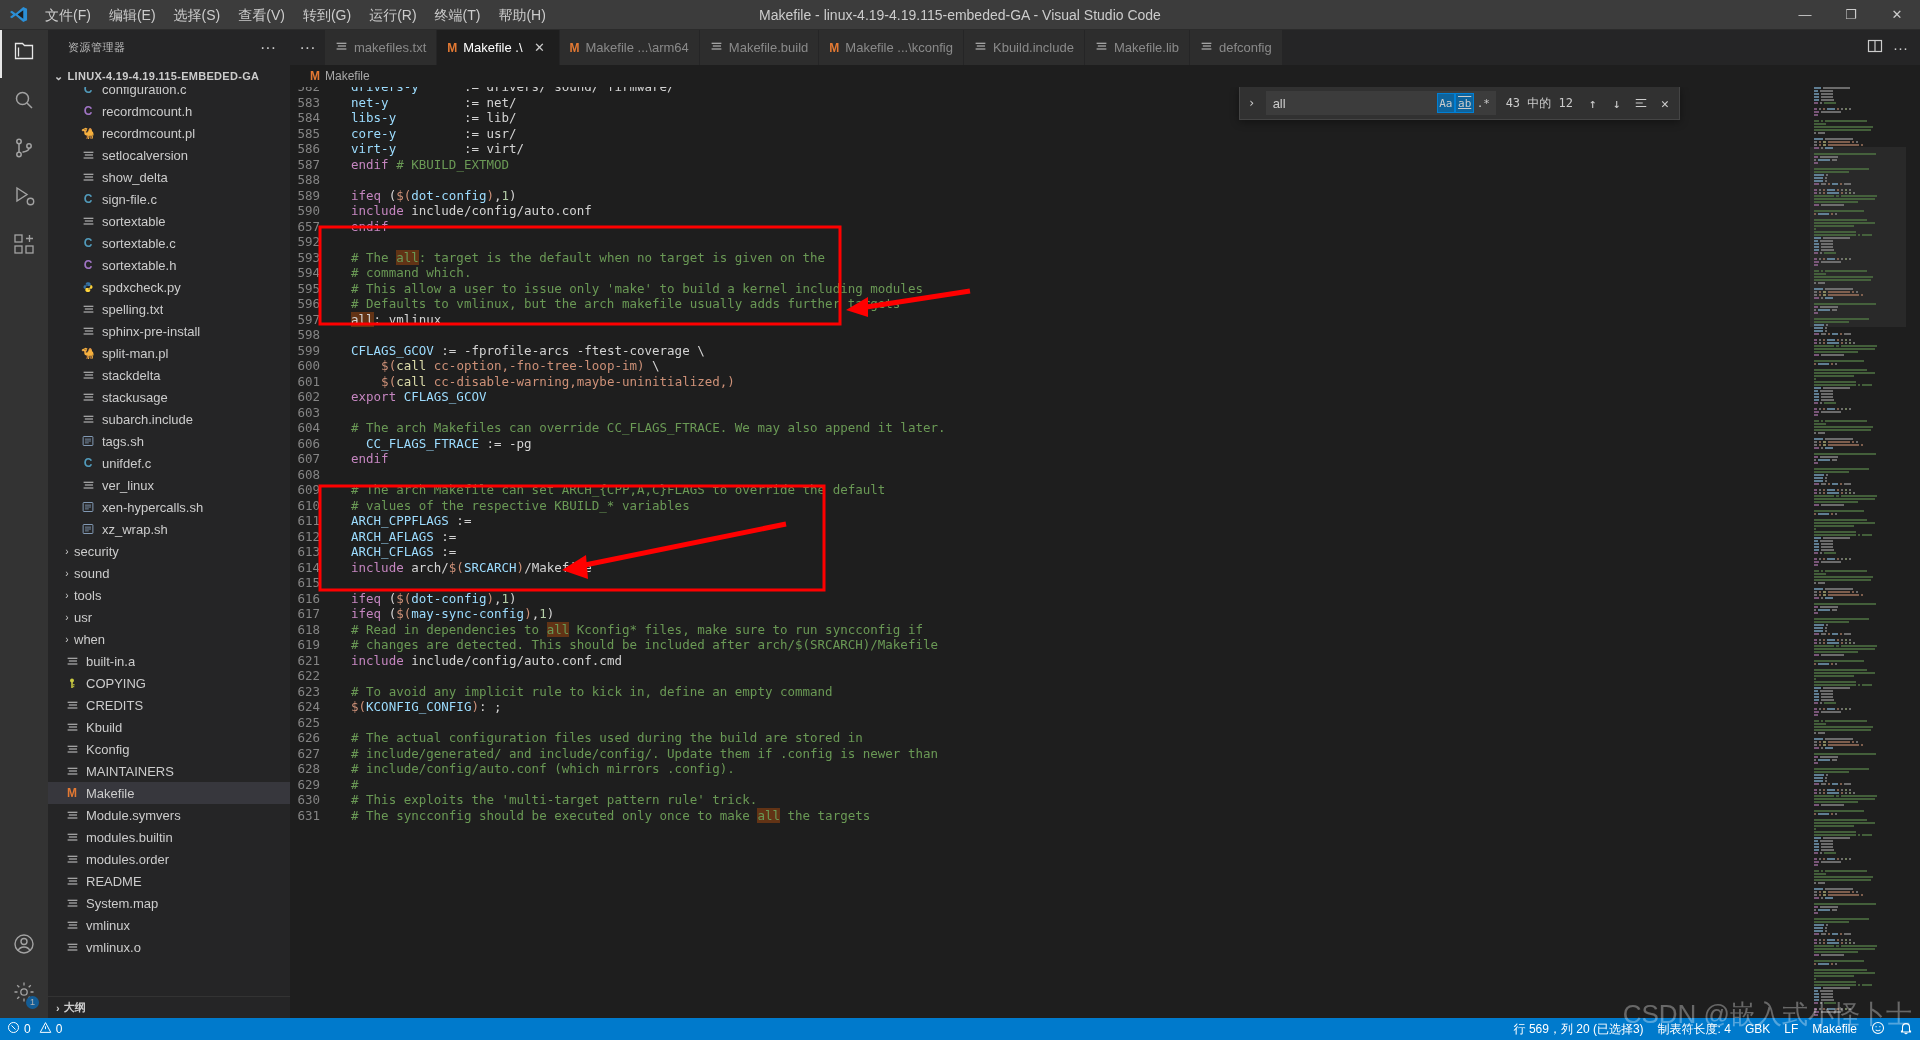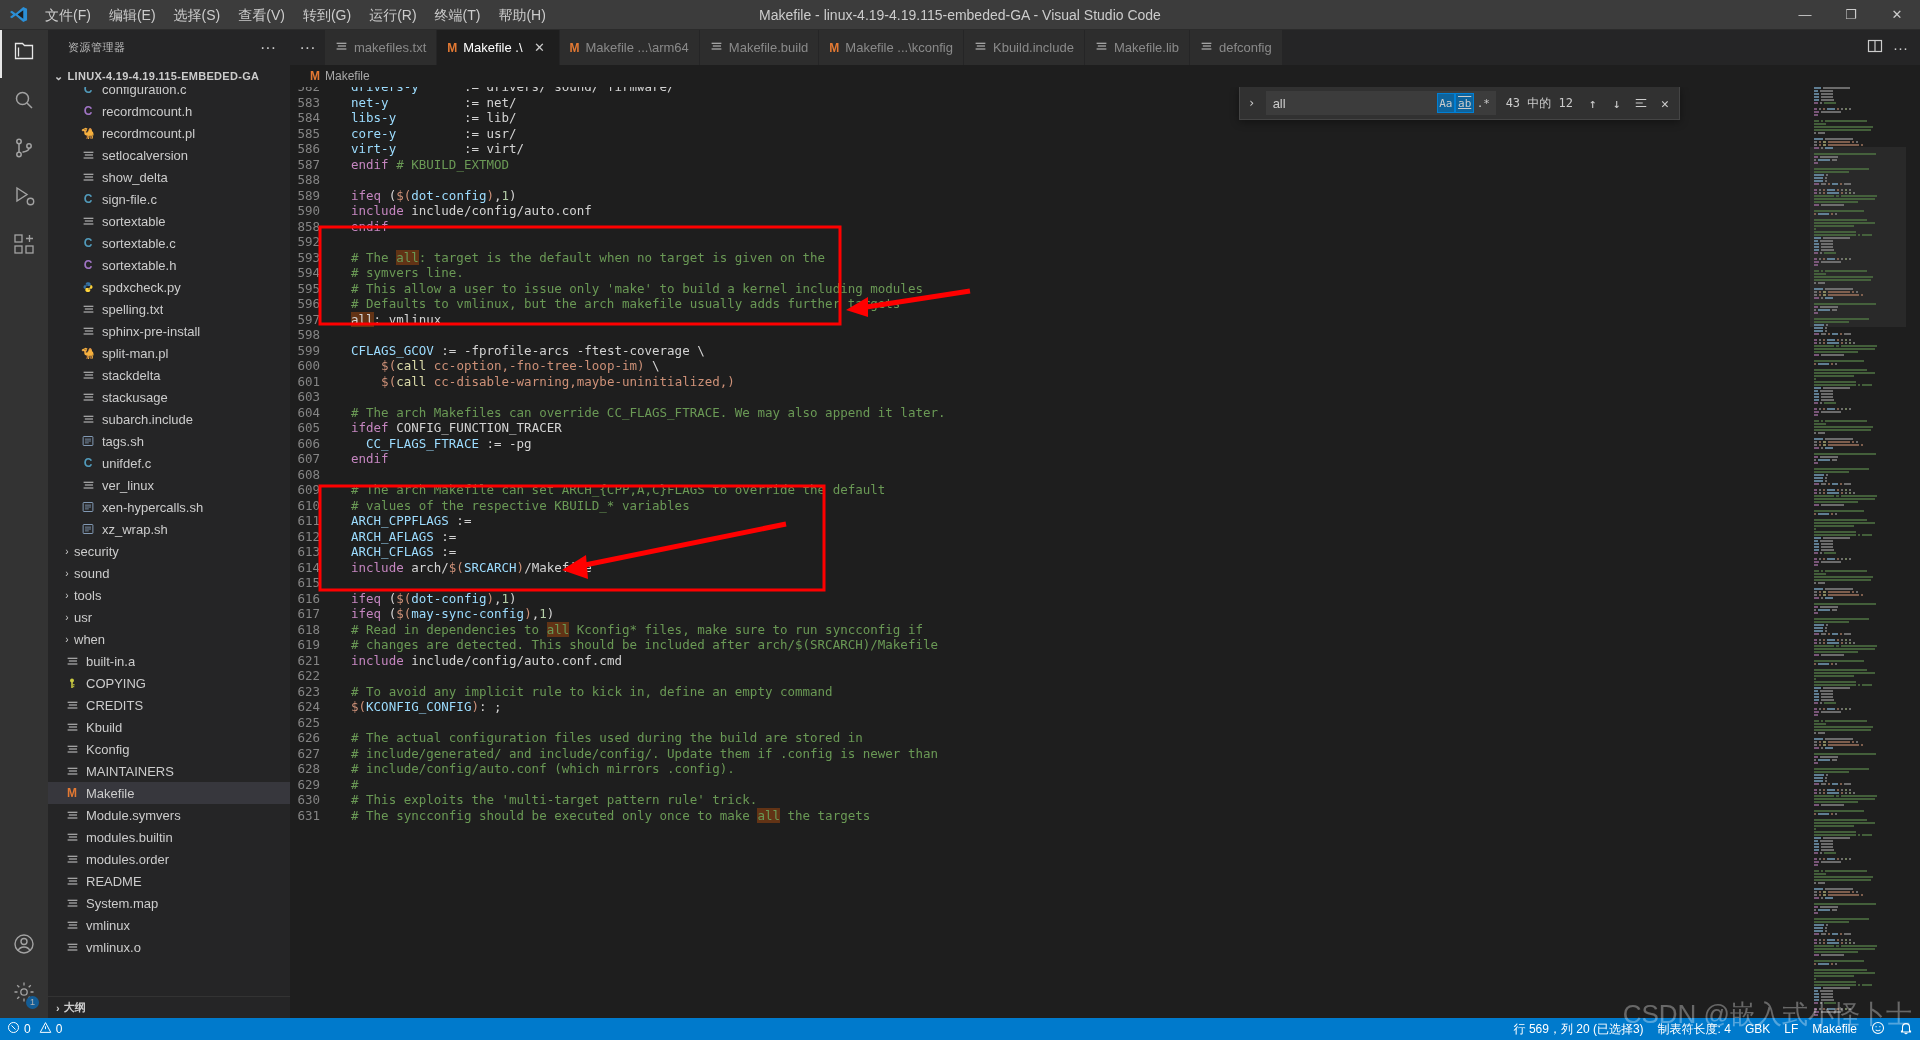--- a/index.html
+++ b/index.html
@@ -654,34 +654,34 @@
           <div class="code-scroll" id="code-host">
               <div class="cline"><span class="ln">582</span><span class="ctext"><span class="c-var">drivers-y</span><span class="c-pln">      := drivers/ sound/ firmware/</span></span></div>
               <div class="cline"><span class="ln">583</span><span class="ctext"><span class="c-var">net-y</span><span class="c-pln">          := net/</span></span></div>
               <div class="cline"><span class="ln">584</span><span class="ctext"><span class="c-var">libs-y</span><span class="c-pln">         := lib/</span></span></div>
               <div class="cline"><span class="ln">585</span><span class="ctext"><span class="c-var">core-y</span><span class="c-pln">         := usr/</span></span></div>
               <div class="cline"><span class="ln">586</span><span class="ctext"><span class="c-var">virt-y</span><span class="c-pln">         := virt/</span></span></div>
               <div class="cline"><span class="ln">587</span><span class="ctext"><span class="c-kw">endif</span><span class="c-pln"> </span><span class="c-com"># KBUILD_EXTMOD</span></span></div>
               <div class="cline"><span class="ln">588</span><span class="ctext"></span></div>
               <div class="cline"><span class="ln">589</span><span class="ctext"><span class="c-kw">ifeq</span><span class="c-pln"> (</span><span class="c-dollar">$(</span><span class="c-var">dot-config</span><span class="c-dollar">)</span><span class="c-pln">,</span><span class="c-num">1</span><span class="c-pln">)</span></span></div>
               <div class="cline"><span class="ln">590</span><span class="ctext"><span class="c-kw">include</span><span class="c-pln"> include/config/auto.conf</span></span></div>
-              <div class="cline"><span class="ln">858</span><span class="ctext"><span class="c-kw">endif</span></span></div>
+              <div class="cline"><span class="ln">657</span><span class="ctext"><span class="c-kw">endif</span></span></div>
               <div class="cline"><span class="ln">592</span><span class="ctext"></span></div>
               <div class="cline"><span class="ln">593</span><span class="ctext"><span class="c-com"># The </span><span class="c-com hl">all</span><span class="c-com">: target is the default when no target is given on the</span></span></div>
-              <div class="cline"><span class="ln">594</span><span class="ctext"><span class="c-com"># symvers line.</span></span></div>
+              <div class="cline"><span class="ln">594</span><span class="ctext"><span class="c-com"># command which.</span></span></div>
               <div class="cline"><span class="ln">595</span><span class="ctext"><span class="c-com"># This allow a user to issue only 'make' to build a kernel including modules</span></span></div>
               <div class="cline"><span class="ln">596</span><span class="ctext"><span class="c-com"># Defaults to vmlinux, but the arch makefile usually adds further targets</span></span></div>
               <div class="cline"><span class="ln">597</span><span class="ctext"><span class="c-pln hl">all</span><span class="c-pln">: vmlinux</span></span></div>
               <div class="cline"><span class="ln">598</span><span class="ctext"></span></div>
               <div class="cline"><span class="ln">599</span><span class="ctext"><span class="c-var">CFLAGS_GCOV</span><span class="c-pln"> := -fprofile-arcs -ftest-coverage \</span></span></div>
               <div class="cline"><span class="ln">600</span><span class="ctext"><span class="c-pln">    </span><span class="c-dollar">$(</span><span class="c-fn">call</span><span class="c-str"> cc-option,-fno-tree-loop-im</span><span class="c-dollar">)</span><span class="c-pln"> \</span></span></div>
               <div class="cline"><span class="ln">601</span><span class="ctext"><span class="c-pln">    </span><span class="c-dollar">$(</span><span class="c-fn">call</span><span class="c-str"> cc-disable-warning,maybe-uninitialized,</span><span class="c-dollar">)</span></span></div>
+              <div class="cline"><span class="ln">602</span><span class="ctext"><span class="c-kw">export</span><span class="c-pln"> </span><span class="c-var">CFLAGS_GCOV</span></span></div>
               <div class="cline"><span class="ln">603</span><span class="ctext"></span></div>
               <div class="cline"><span class="ln">604</span><span class="ctext"><span class="c-com"># The arch Makefiles can override CC_FLAGS_FTRACE. We may also append it later.</span></span></div>
-              <div class="cline"><span class="ln">605</span><span class="ctext"><span class="c-kw">ifdef</span><span class="c-pln"> CONFIG_FUNCTION_TRACER</span></span></div>
               <div class="cline"><span class="ln">606</span><span class="ctext"><span class="c-pln">  </span><span class="c-var">CC_FLAGS_FTRACE</span><span class="c-pln"> := -pg</span></span></div>
               <div class="cline"><span class="ln">607</span><span class="ctext"><span class="c-kw">endif</span></span></div>
               <div class="cline"><span class="ln">608</span><span class="ctext"></span></div>
               <div class="cline"><span class="ln">609</span><span class="ctext"><span class="c-com"># The arch Makefile can set ARCH_{CPP,A,C}FLAGS to override the default</span></span></div>
               <div class="cline"><span class="ln">610</span><span class="ctext"><span class="c-com"># values of the respective KBUILD_* variables</span></span></div>
               <div class="cline"><span class="ln">611</span><span class="ctext"><span class="c-var">ARCH_CPPFLAGS</span><span class="c-pln"> :=</span></span></div>
               <div class="cline"><span class="ln">612</span><span class="ctext"><span class="c-var">ARCH_AFLAGS</span><span class="c-pln"> :=</span></span></div>
               <div class="cline"><span class="ln">613</span><span class="ctext"><span class="c-var">ARCH_CFLAGS</span><span class="c-pln"> :=</span></span></div>
               <div class="cline"><span class="ln">614</span><span class="ctext"><span class="c-kw">include</span><span class="c-pln"> arch/</span><span class="c-dollar">$(</span><span class="c-var">SRCARCH</span><span class="c-dollar">)</span><span class="c-pln">/Makefile</span></span></div>
               <div class="cline"><span class="ln">615</span><span class="ctext"></span></div>

